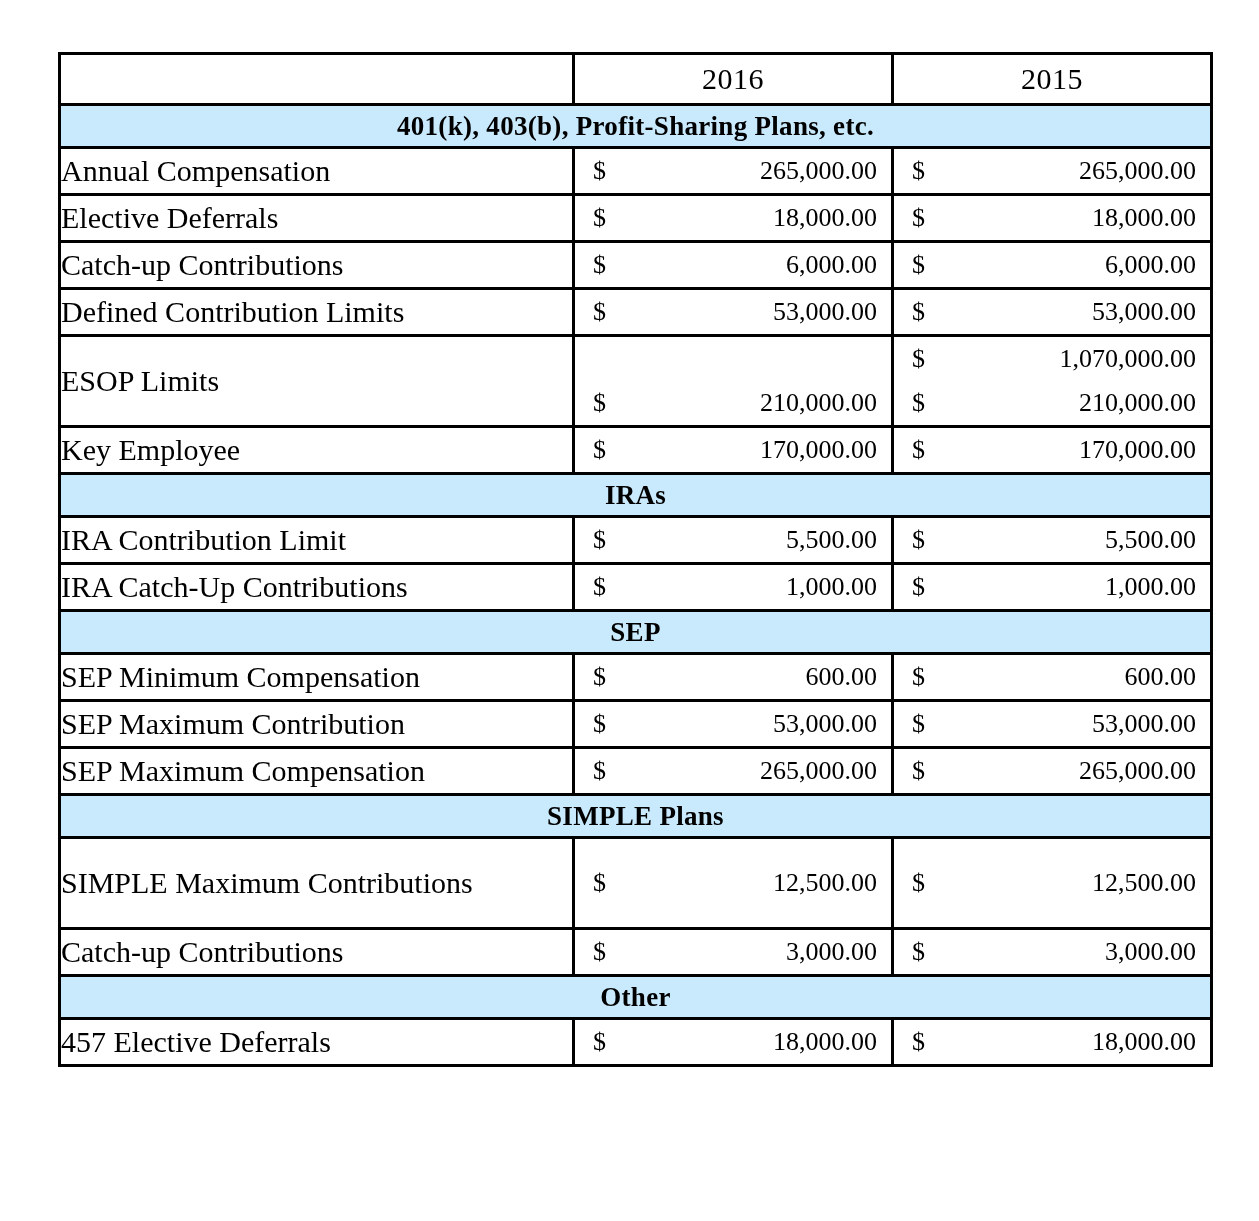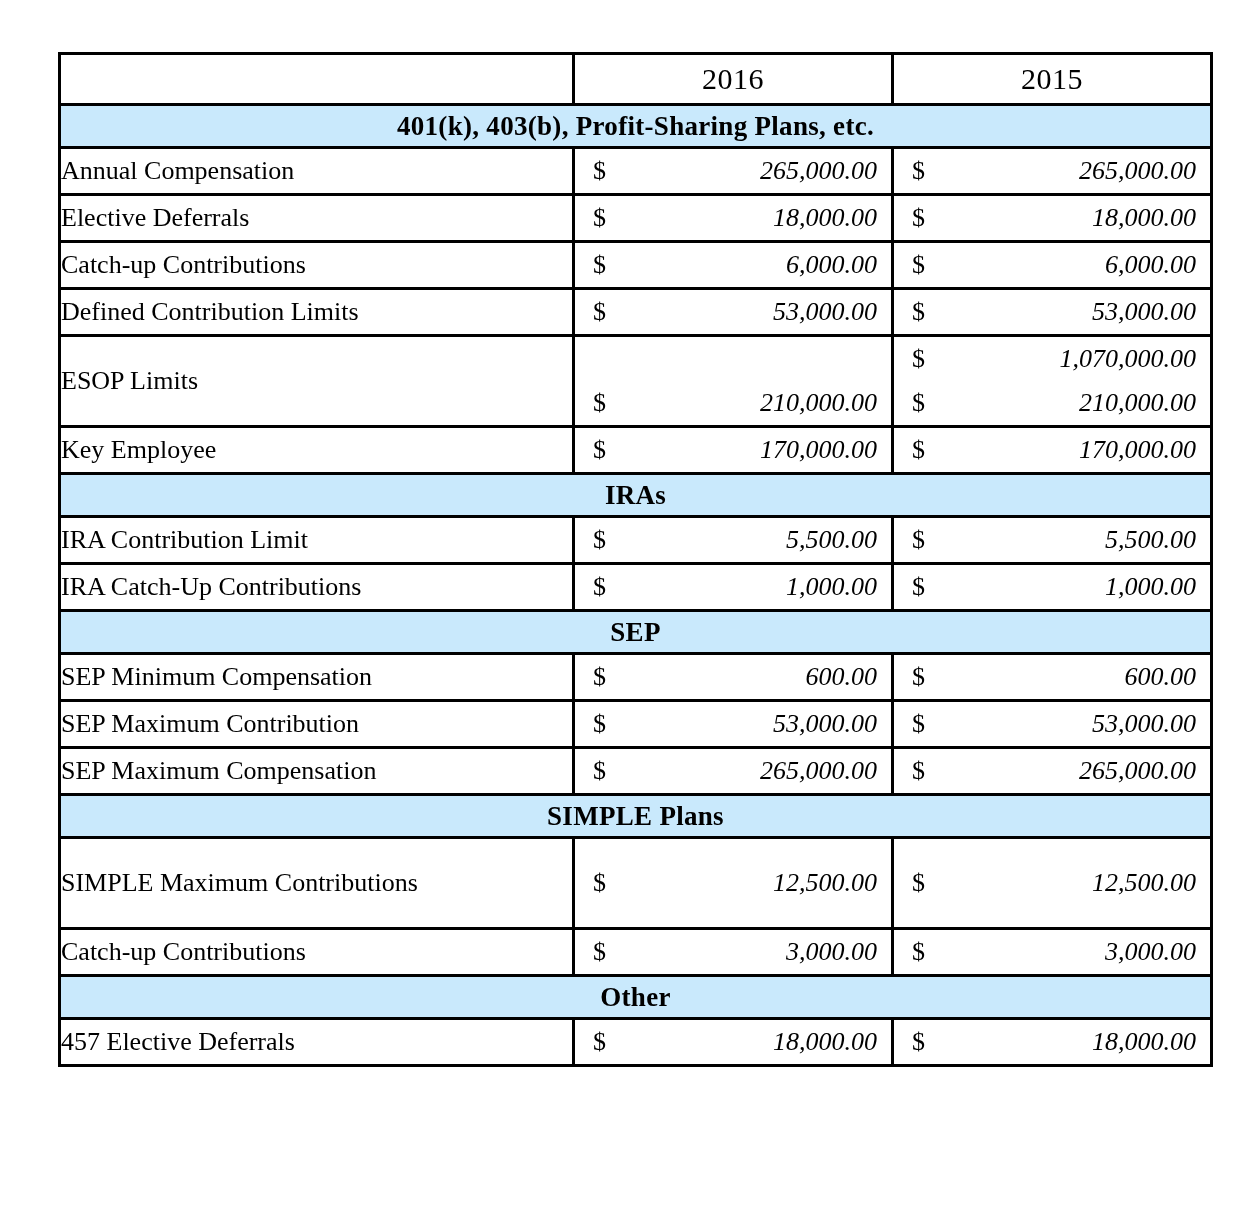--- a/index.html
+++ b/index.html
@@ -60,21 +60,21 @@
     color: #000000;
     letter-spacing: 0.3px;
   }
 
   
   tr.data-row td { height: 44px; }
   tr.data-row.tall td { height: 88px; }
 
   .lbl {
     text-align: left;
-    font-size: 26px;
+    font-size: 30px;
     padding-left: 12px;
     color: #000000;
     white-space: nowrap;
   }
   .amt {
     position: relative;
     font-size: 26px;
     color: #000000;
     vertical-align: middle;
   }
@@ -87,21 +87,21 @@
     box-sizing: border-box;
     white-space: nowrap;
   }
   .amt-stack {
     display: flex;
     flex-direction: column;
     justify-content: flex-end;
     height: 88px;
   }
   .cur { flex: 0 0 auto; }
-  .num { flex: 0 0 auto; text-align: right; font-style: italic; }
+  .num { flex: 0 0 auto; text-align: right; }
   .amt-line.empty .cur,
   .amt-line.empty .num { visibility: hidden; }
   td.amt.single > .amt-line { height: 100%; }
 </style>
 </head>
 <body>
 
 <div class="page">
   <table class="limits">
     <colgroup>

